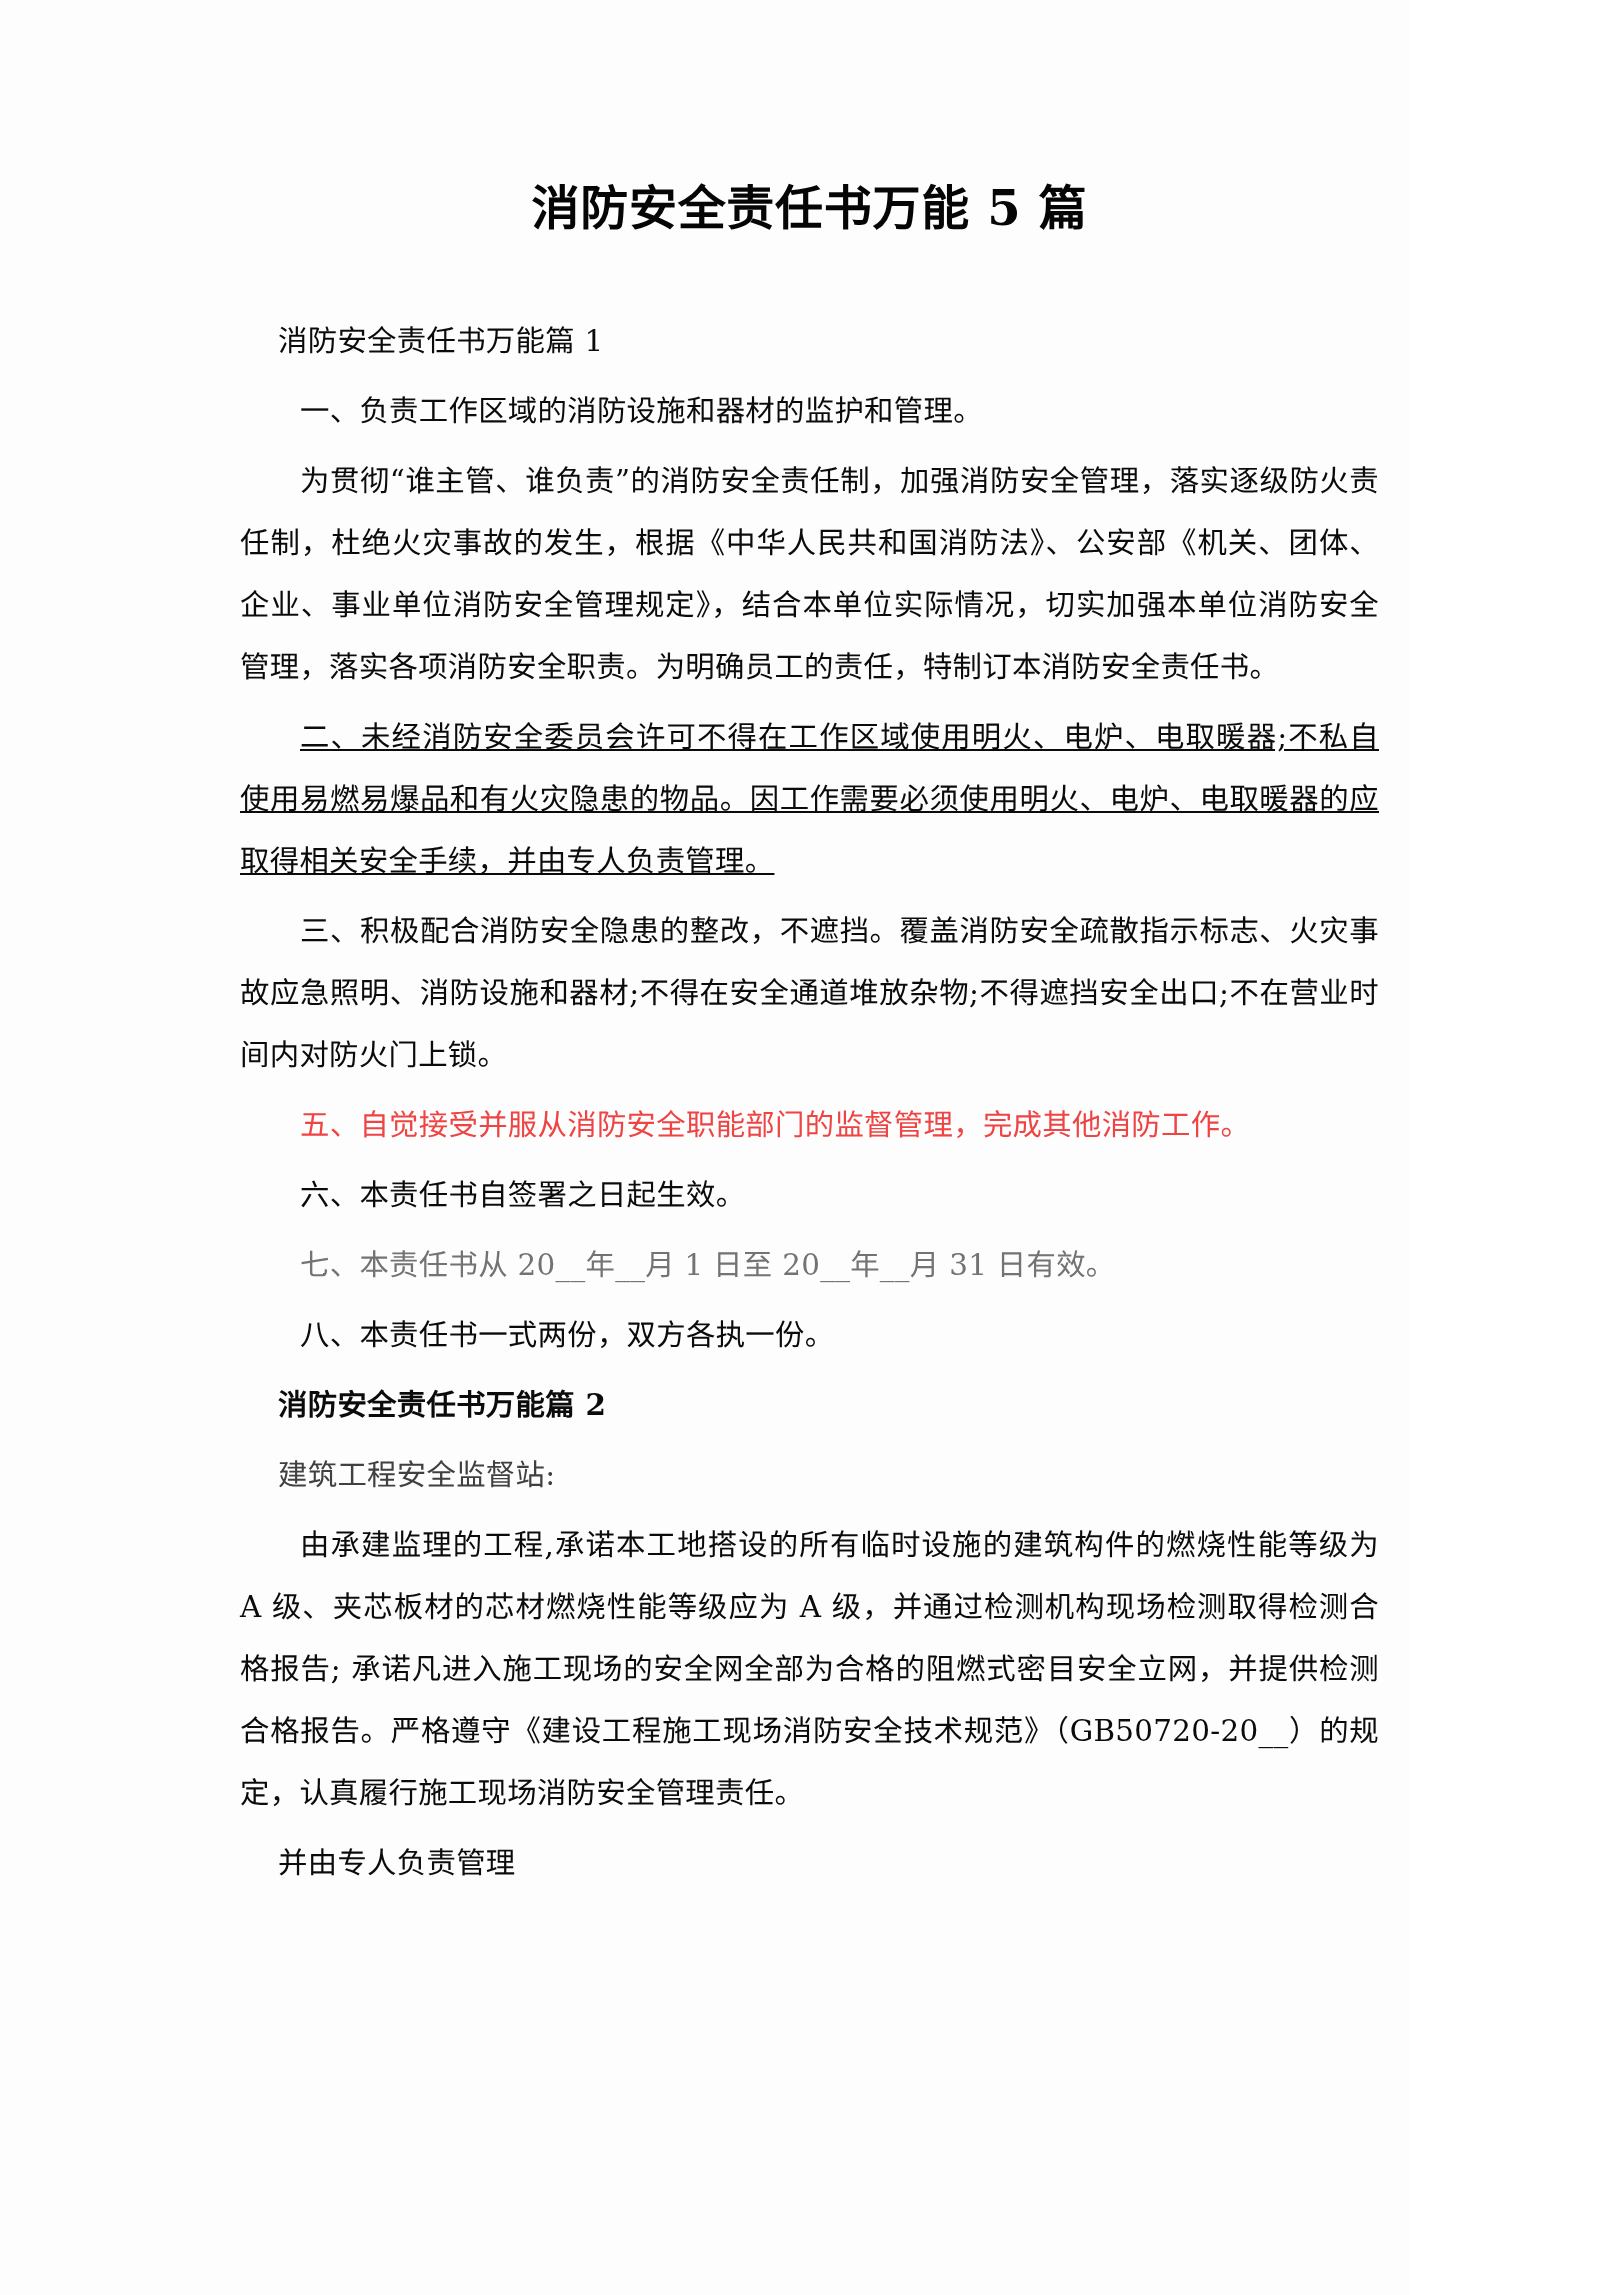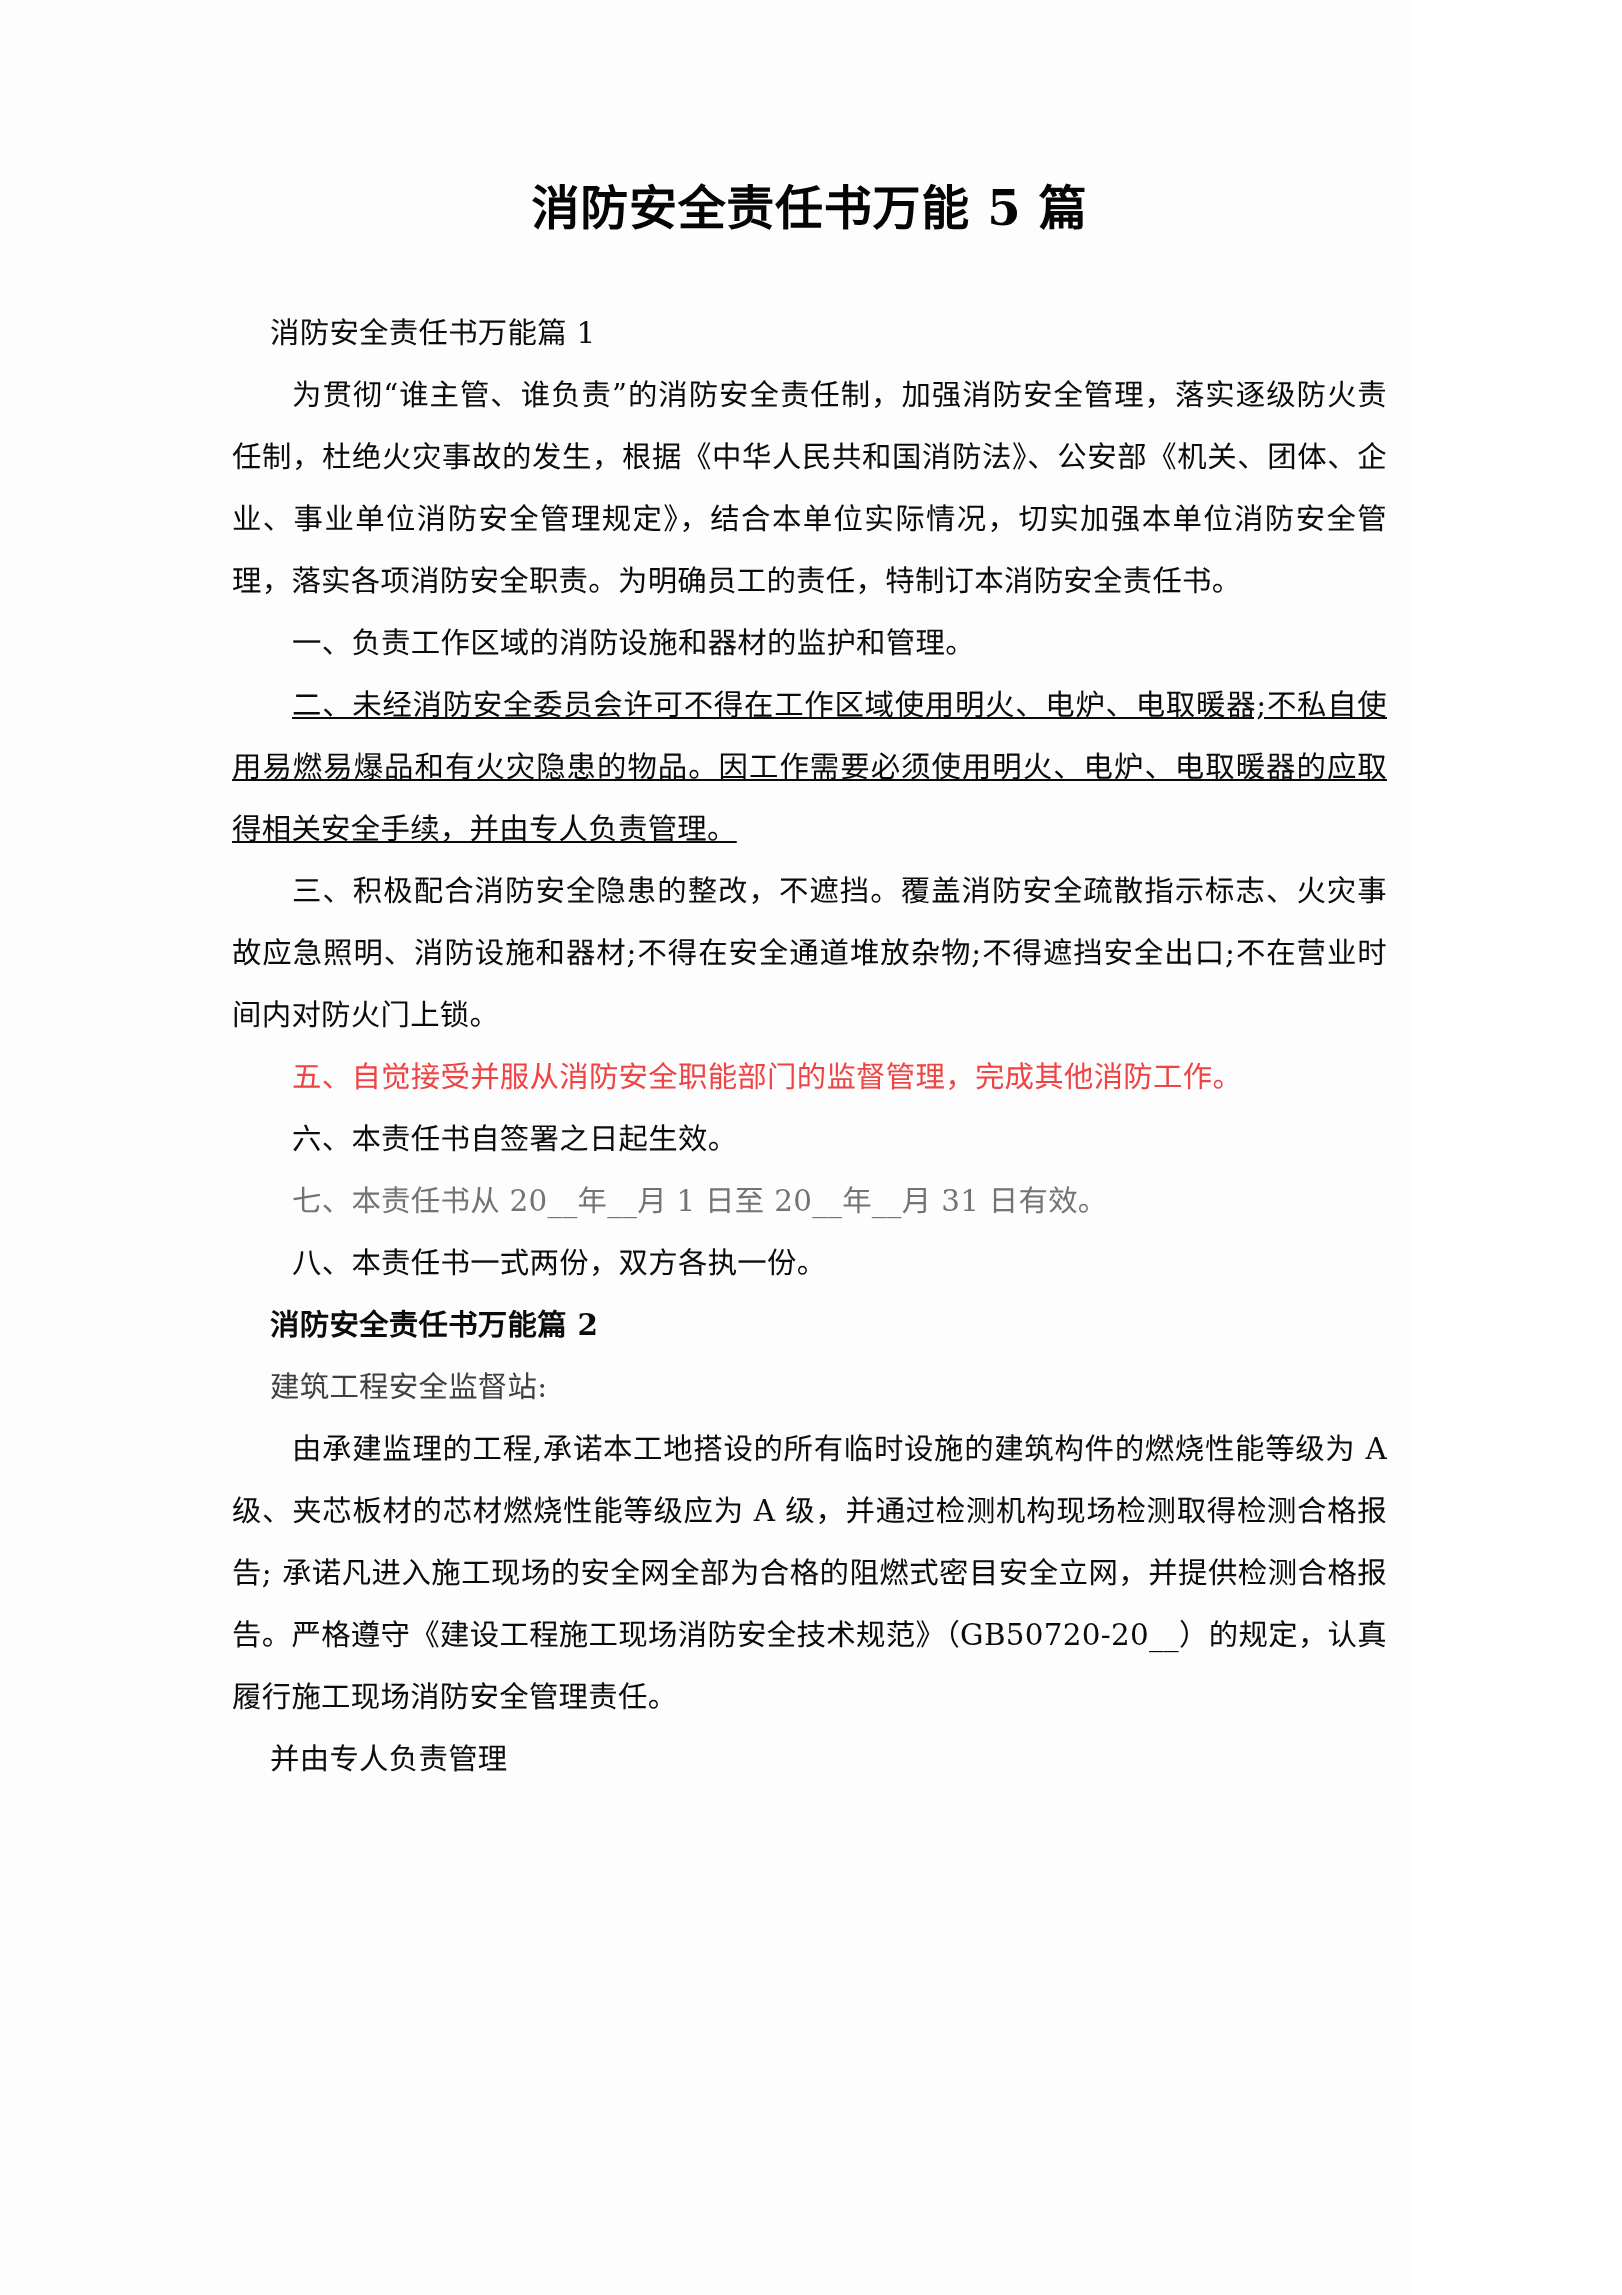--- a/index.html
+++ b/index.html
@@ -35,21 +35,21 @@
     color: #050505;
     letter-spacing: 0.7px;
     padding-top: 178px;
     padding-bottom: 0;
   }
   .block {
     margin: 0;
     padding: 0;
   }
   p.para {
-    margin: 0;
+    margin: 8px;
     padding: 0;
     font-size: 29.4px;
     line-height: 62px;
     color: #0b0b0b;
     text-align: justify;
     text-justify: inter-ideograph;
     letter-spacing: 0.3px;
   }
   p.indent2 {
     text-indent: 60px;
@@ -68,23 +68,23 @@
 <div class="page" style="background: rgb(253, 253, 253);">
   <div class="content">
 
     <h1 class="doc-title">消防安全责任书万能 5 篇</h1>
 
     <div class="spacer-title"></div>
 
     <div class="block">
       <p class="para indent-head" style="color: rgb(11, 11, 11);">消防安全责任书万能篇 1</p>
 
+      <p class="para indent2" style="color: rgb(11, 11, 11);">一、负责工作区域的消防设施和器材的监护和管理。</p>
+
       <p class="para indent2" style="color: rgb(11, 11, 11);">为贯彻“谁主管、谁负责”的消防安全责任制，加强消防安全管理，落实逐级防火责任制，杜绝火灾事故的发生，根据《中华人民共和国消防法》、公安部《机关、团体、企业、事业单位消防安全管理规定》，结合本单位实际情况，切实加强本单位消防安全管理，落实各项消防安全职责。为明确员工的责任，特制订本消防安全责任书。</p>
-
-      <p class="para indent2" style="color: rgb(11, 11, 11);">一、负责工作区域的消防设施和器材的监护和管理。</p>
 
       <p class="para indent2" style="color: rgb(11, 11, 11); text-decoration: underline;">二、未经消防安全委员会许可不得在工作区域使用明火、电炉、电取暖器;不私自使用易燃易爆品和有火灾隐患的物品。因工作需要必须使用明火、电炉、电取暖器的应取得相关安全手续，并由专人负责管理。</p>
 
       <p class="para indent2" style="color: rgb(11, 11, 11);">三、积极配合消防安全隐患的整改，不遮挡。覆盖消防安全疏散指示标志、火灾事故应急照明、消防设施和器材;不得在安全通道堆放杂物;不得遮挡安全出口;不在营业时间内对防火门上锁。</p>
 
 
       <p class="para indent2" style="color: #ef4444;">五、自觉接受并服从消防安全职能部门的监督管理，完成其他消防工作。</p>
 
       <p class="para indent2" style="color: rgb(11, 11, 11);">六、本责任书自签署之日起生效。</p>
 

